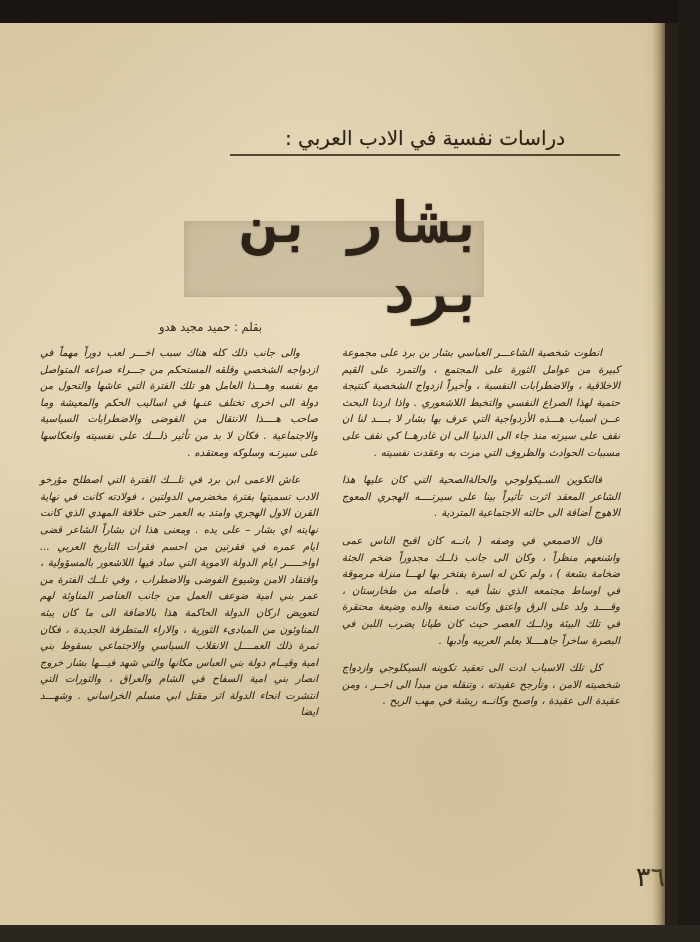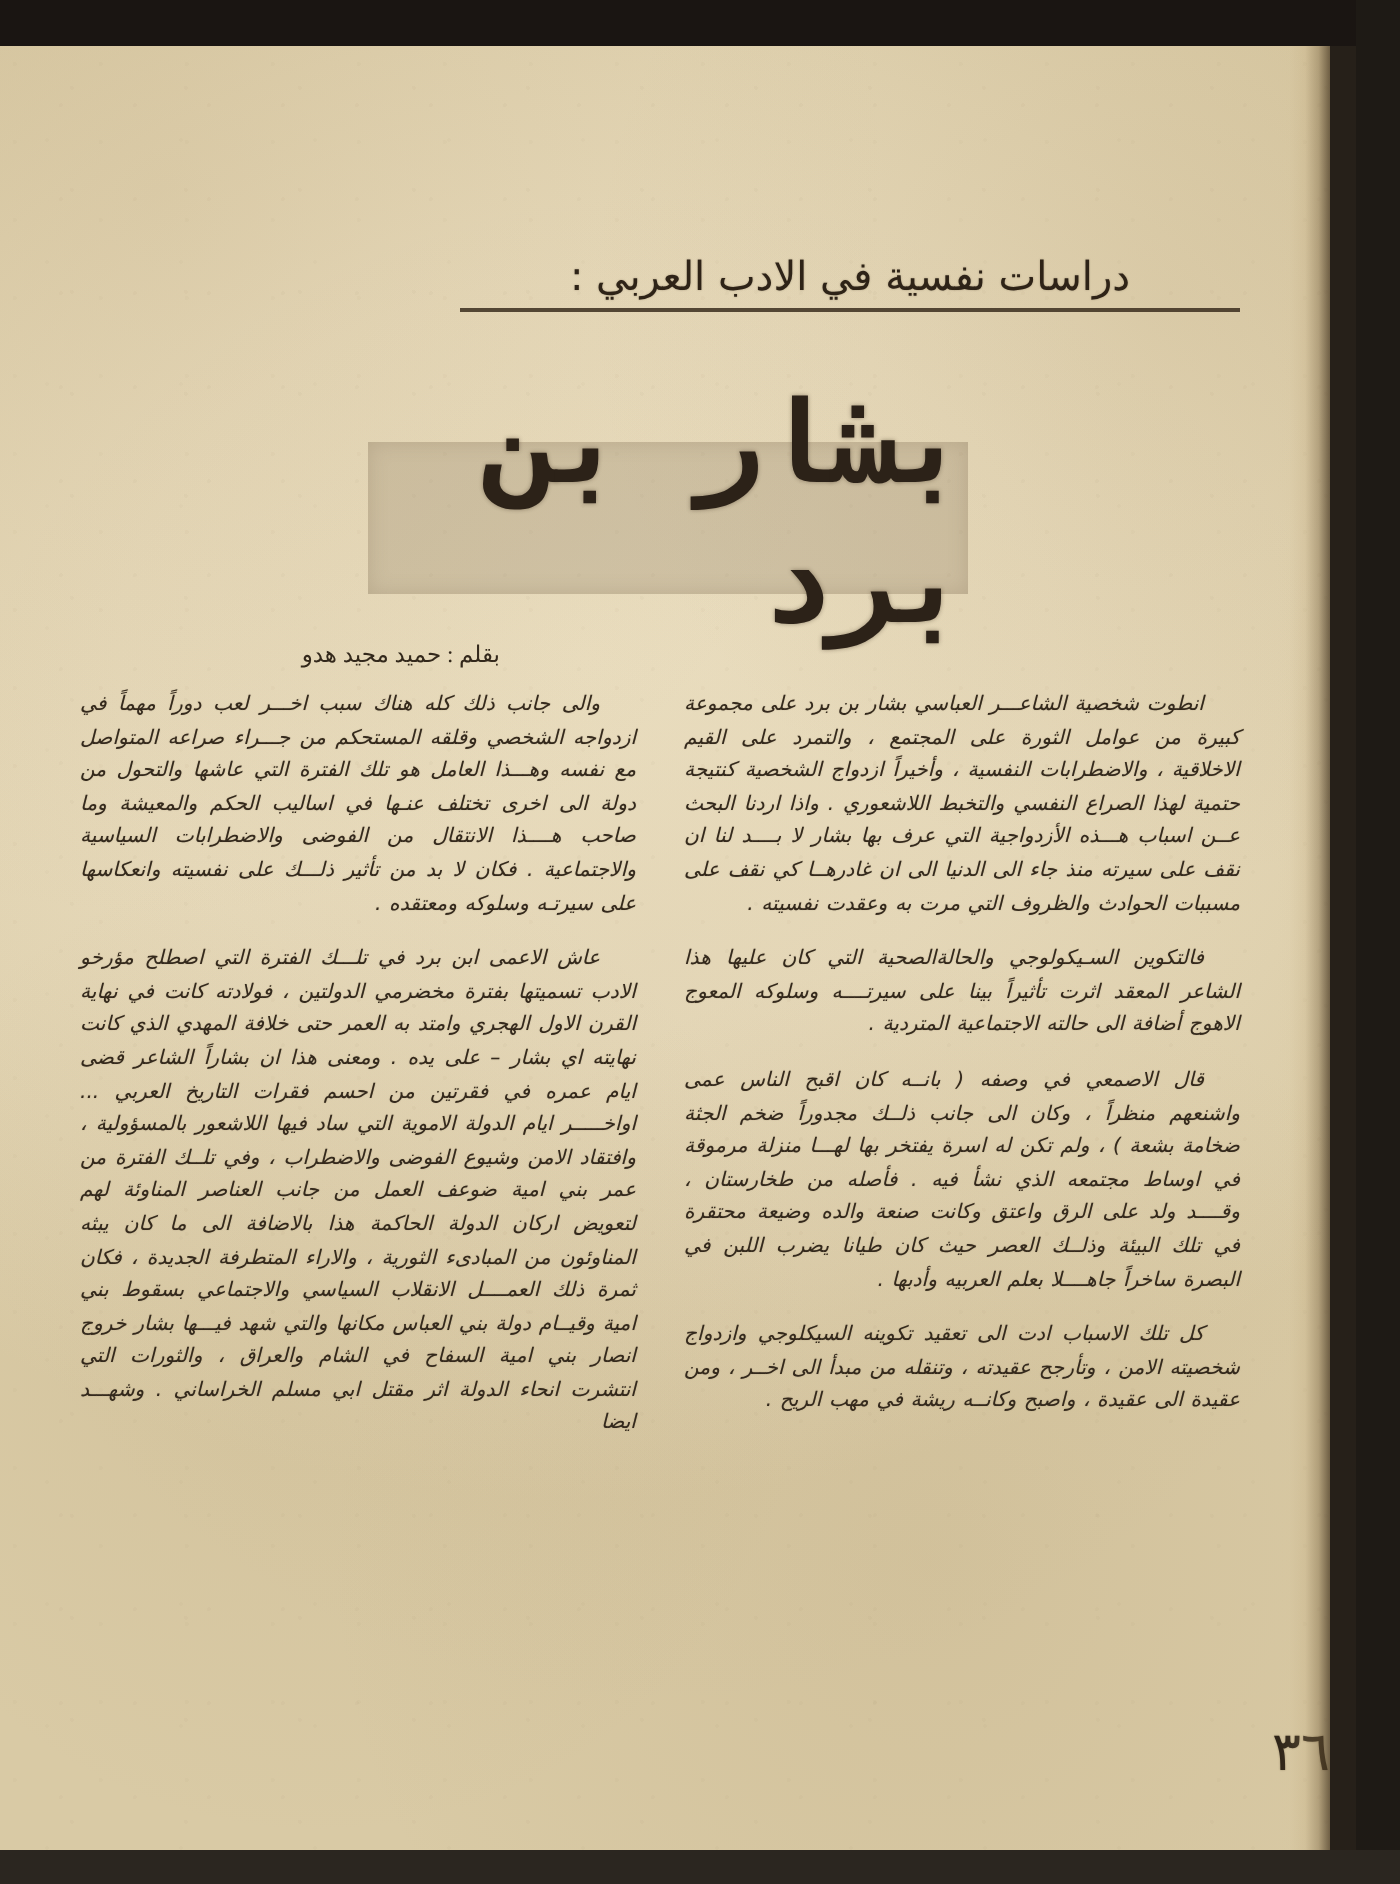--- a/index.html
+++ b/index.html
@@ -132,27 +132,26 @@
     font-weight: 700;
     color: #2c2218;
     letter-spacing: 1px;
     direction: rtl;
     text-shadow: 0 0 2px rgba(58,45,29,.45);
   }
 
   .byline {
     position: absolute;
     top: 297px;
-    right: 415px;
+    right: 403px;
     font-size: 11.5px;
     color: #33281b;
     direction: rtl;
     white-space: nowrap;
     letter-spacing: .2px;
-    font-family: Liberation Serif, serif;
   }
 
   
   .columns {
     position: absolute;
     top: 322px;
     right: 45px;
     width: 580px;
     height: 500px;
     display: flex;
@@ -222,21 +221,21 @@
       <div class="title-plate">
         <div class="title-text">بشار بن برد</div>
       </div>
 
       <div class="byline">بقلم : حميد مجيد هدو</div>
 
       <div class="columns">
 
         <div class="col">
           <p>انطوت شخصية الشاعـــر العباسي بشار بن برد على مجموعة كبيرة من عوامل الثورة على المجتمع ، والتمرد على القيم الاخلاقية ، والاضطرابات النفسية ، وأخيراً ازدواج الشخصية كنتيجة حتمية لهذا الصراع النفسي والتخبط اللاشعوري . واذا اردنا البحث عــن اسباب هـــذه الأزدواجية التي عرف بها بشار لا بــــد لنا ان نقف على سيرته منذ جاء الى الدنيا الى ان غادرهــا كي نقف على مسببات الحوادث والظروف التي مرت به وعقدت نفسيته .</p>
-          <p>فالتكوين السـيكولوجي والحالةالصحية التي كان عليها هذا الشاعر المعقد اثرت تأثيراً بينا على سيرتــــه وسلوكه المعوج الاهوج أضافة الى حالته الاجتماعية المتردية .</p>
+          <p>فالتكوين السـيكولوجي والحالةالصحية التي كان عليها هذا الشاعر المعقد اثرت تأثيراً بينا على سيرتــــه الهجري المعوج الاهوج أضافة الى حالته الاجتماعية المتردية .</p>
           <p>قال الاصمعي في وصفه ( بانــه كان اقبح الناس عمى واشنعهم منظراً ، وكان الى جانب ذلــك مجدوراً ضخم الجثة ضخامة بشعة ) ، ولم تكن له اسرة يفتخر بها لهـــا منزلة مرموقة في اوساط مجتمعه الذي نشأ فيه . فأصله من طخارستان ، وقــــد ولد على الرق واعتق وكانت صنعة والده وضيعة محتقرة في تلك البيئة وذلــك العصر حيث كان طيانا يضرب اللبن في البصرة ساخراً جاهــــلا بعلم العربيه وأدبها .</p>
           <p>كل تلك الاسباب ادت الى تعقيد تكوينه السيكلوجي وازدواج شخصيته الامن ، وتأرجح عقيدته ، وتنقله من مبدأ الى اخــر ، ومن عقيدة الى عقيدة ، واصبح وكانــه ريشة في مهب الريح .</p>
         </div>
 
         <div class="col">
           <p>والى جانب ذلك كله هناك سبب اخـــر لعب دوراً مهماً في ازدواجه الشخصي وقلقه المستحكم من جـــراء صراعه المتواصل مع نفسه وهـــذا العامل هو تلك الفترة التي عاشها والتحول من دولة الى اخرى تختلف عنـها في اساليب الحكم والمعيشة وما صاحب هــــذا الانتقال من الفوضى والاضطرابات السياسية والاجتماعية . فكان لا بد من تأثير ذلـــك على نفسيته وانعكاسها على سيرتـه وسلوكه ومعتقده .</p>
           <p>عاش الاعمى ابن برد في تلـــك الفترة التي اصطلح مؤرخو الادب تسميتها بفترة مخضرمي الدولتين ، فولادته كانت في نهاية القرن الاول الهجري وامتد به العمر حتى خلافة المهدي الذي كانت نهايته   اي بشار – على يده . ومعنى هذا ان بشاراً الشاعر قضى ايام عمره في فقرتين من احسم فقرات التاريخ العربي ... اواخـــــر ايام الدولة الاموية التي ساد فيها اللاشعور بالمسؤولية ، وافتقاد الامن وشيوع الفوضى والاضطراب ، وفي تلــك الفترة من عمر بني امية ضوعف العمل من جانب العناصر المناوئة لهم لتعويض اركان الدولة الحاكمة هذا بالاضافة الى ما كان يبثه المناوئون من المبادىء الثورية ، والاراء المتطرفة الجديدة ، فكان ثمرة ذلك العمــــل الانقلاب السياسي والاجتماعي بسقوط بني امية وقيــام دولة بني العباس مكانها والتي شهد فيـــها بشار خروج انصار بني امية السفاح في الشام والعراق ، والثورات التي انتشرت انحاء الدولة اثر مقتل ابي مسلم الخراساني . وشهـــد ايضا</p>
         </div>
 
       </div>

